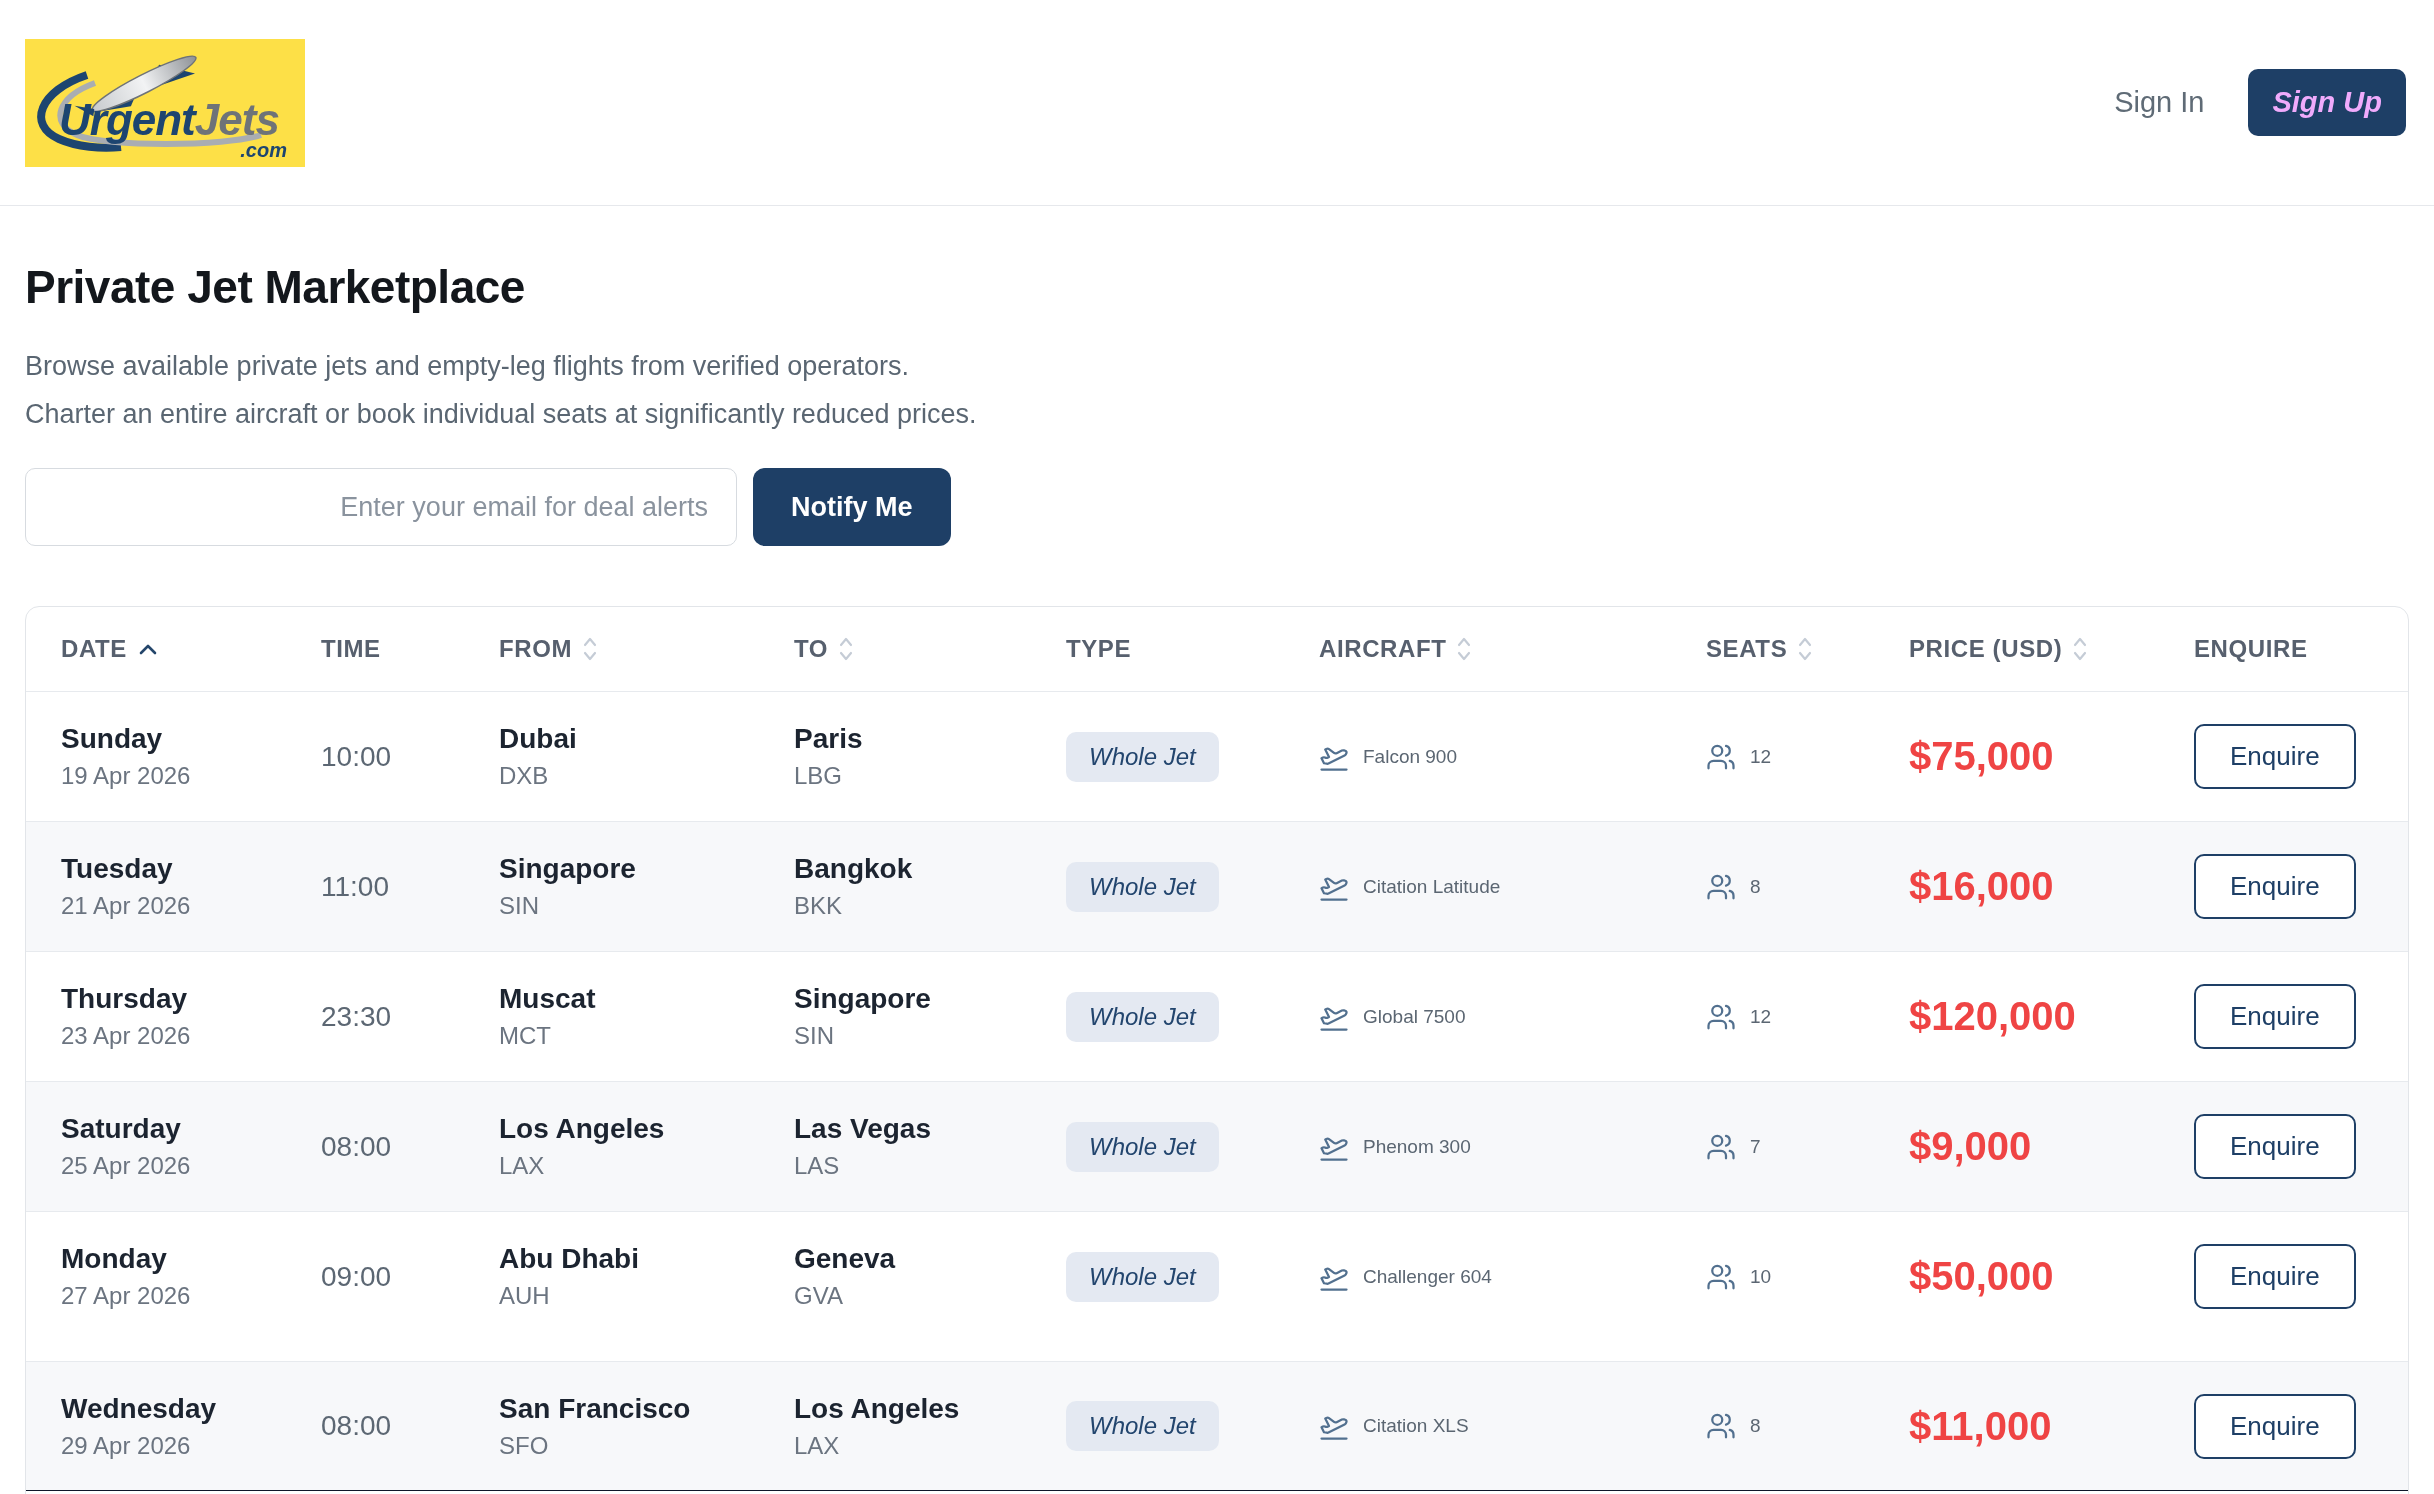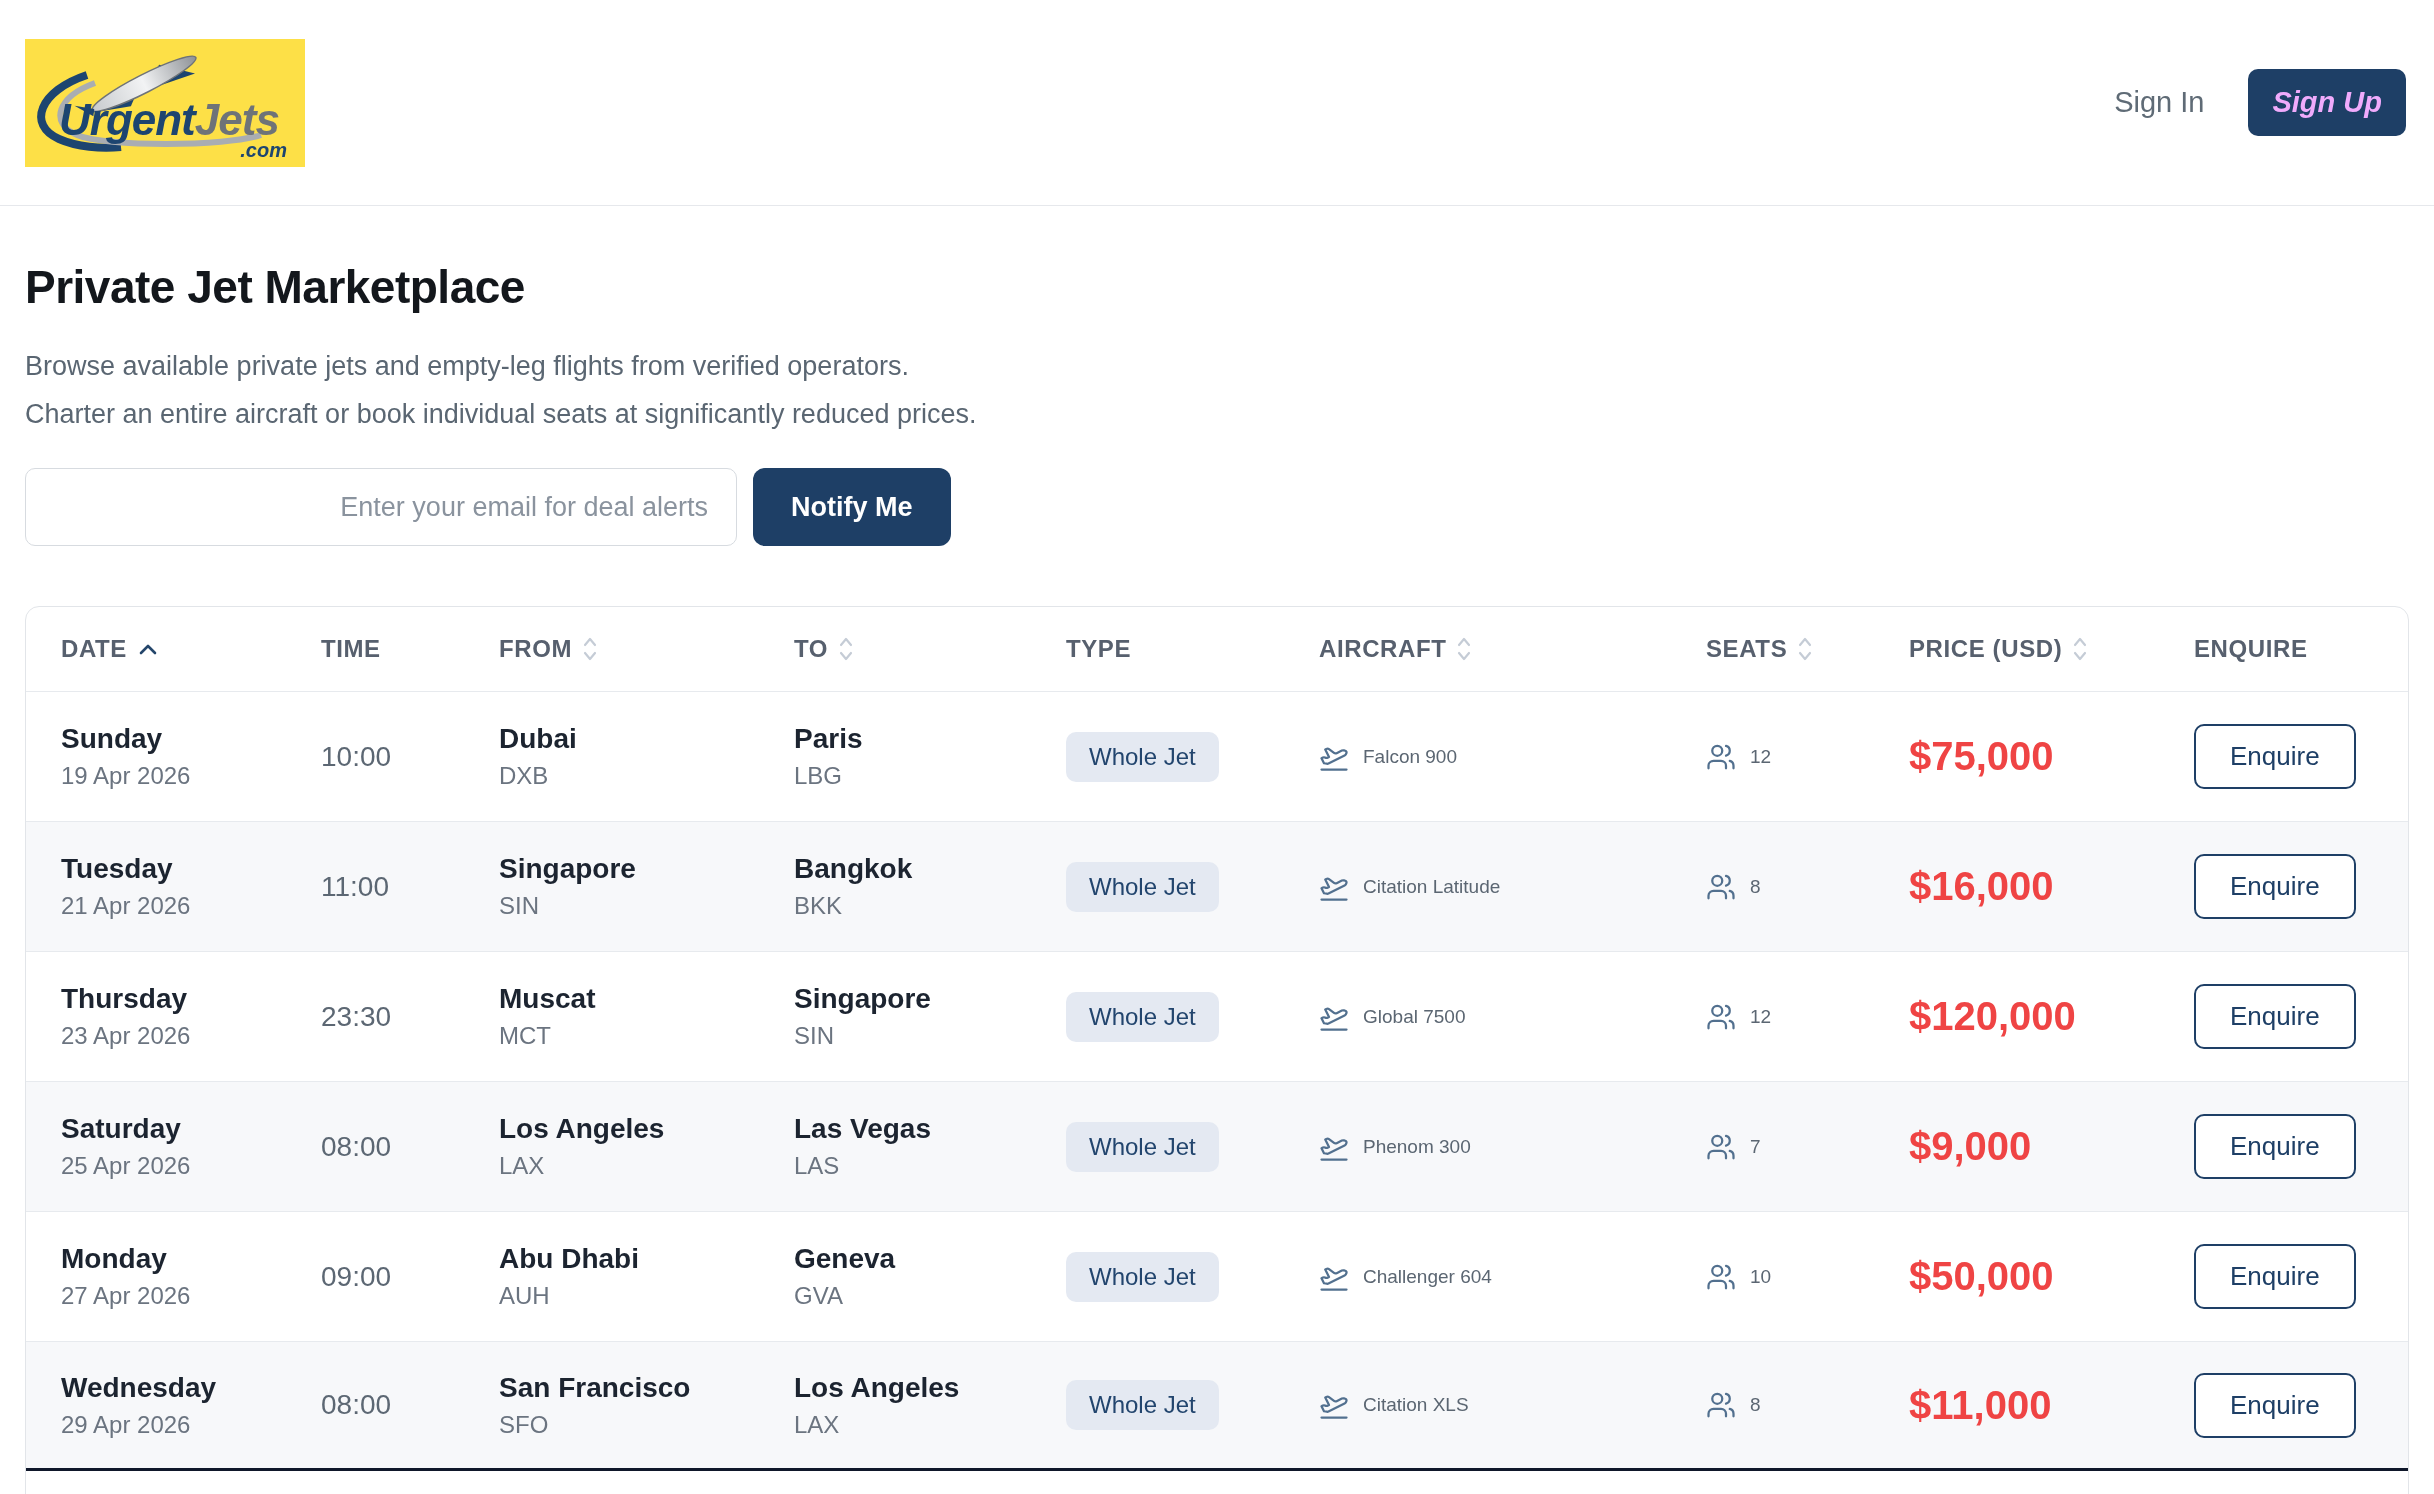--- a/index.html
+++ b/index.html
@@ -39,27 +39,27 @@
           overflow:hidden; background:#fff; min-height:940px; }
   .grid { display:grid;
           grid-template-columns:260px 178px 295px 272px 253px 387px 203px 285px 216px;
           align-items:center; padding-left:35px; }
   .thead { height:84px; }
   .th { display:flex; align-items:center; gap:10px; font-size:24px; font-weight:600;
         color:#57606e; letter-spacing:0.6px; cursor:default; }
   .th[data-interactable="true"] { cursor:pointer; }
   .row { height:130px; border-top:1px solid #e7eaee; }
   .row:nth-child(even) { background:#f7f8fa; }
-  .row:last-child { border-bottom:3px solid #0f172a; }
+  .row:last-child { border-bottom:1px solid #0f172a;margin-top:20px; }
 
   .cell-main { font-size:28px; font-weight:600; color:#1c2430; margin-bottom:7px; }
   .cell-sub  { font-size:24px; color:#6b7480; }
   .cell-time { font-size:28px; color:#5c6773; }
   .badge { display:inline-block; background:#e4e9f2; color:#22456e; font-size:24px;
-           font-weight:500; padding:11px 23px; border-radius:10px; }
+           font-weight:500; padding:11px 23px; border-radius:10px;font-style:italic; }
   .icon-cell { display:flex; align-items:center; gap:14px; font-size:19px; color:#5b6672; }
   .price { font-size:40px; font-weight:700; color:#ef4444; }
   .enquire-btn { background:#fff; border:2px solid #1e3f66; color:#1e3f66; font-size:26px;
                  font-weight:500; border-radius:10px; padding:15px 34px; cursor:pointer; }
   svg.sort { flex:none; }
 </style>
 </head>
 <body>
 
 <div class="nav" data-interactable="false">

